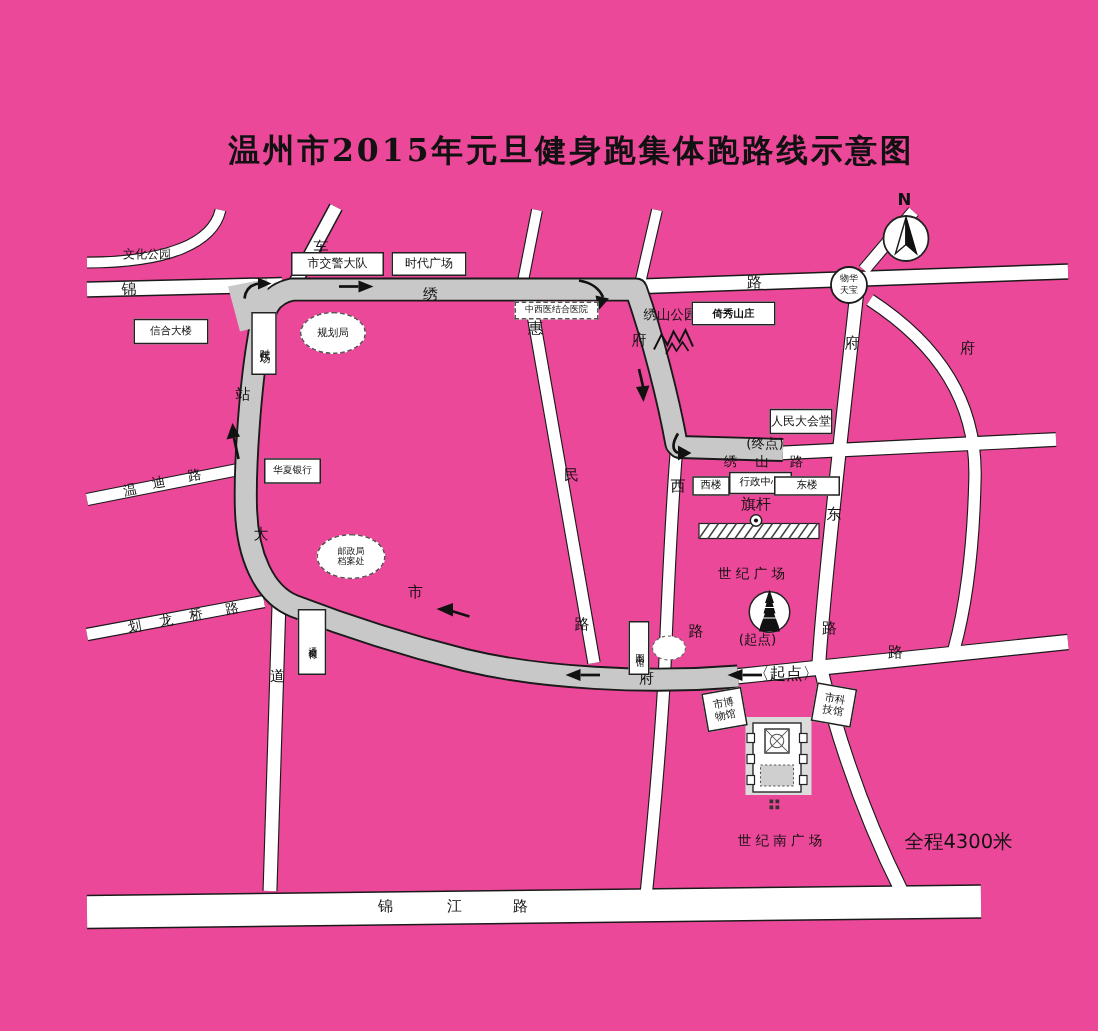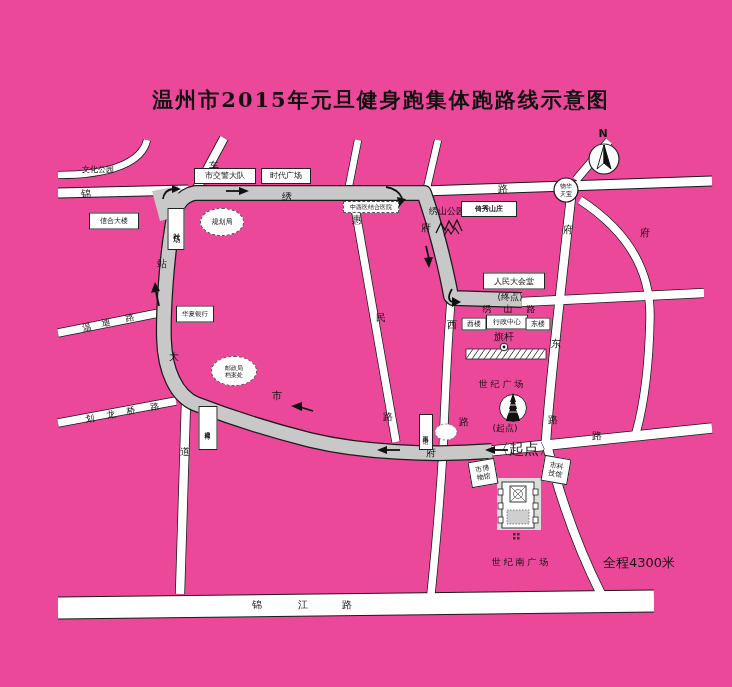--- a/index.html
+++ b/index.html
@@ -172,21 +172,21 @@
       <div class="lbl" style="left: 487px; top: 309px; font-size: 9px; transform: translate(-50%, -50%);">绣</div>
       <div class="lbl" style="left: 508px; top: 309px; font-size: 9px; transform: translate(-50%, -50%);">山</div>
       <div class="lbl" style="left: 531px; top: 309px; font-size: 9px; transform: translate(-50%, -50%);">路</div>
       <div class="lbl" style="left: 257px; top: 605px; font-size: 10px; transform: translate(-50%, -50%);">锦</div>
       <div class="lbl" style="left: 303px; top: 605px; font-size: 10px; transform: translate(-50%, -50%);">江</div>
       <div class="lbl" style="left: 347px; top: 605px; font-size: 10px; transform: translate(-50%, -50%);">路</div>
       <div class="lbl" style="left: 447px; top: 211px; font-size: 9px; transform: translate(-50%, -50%);">绣山公园</div>
       <div class="lbl" style="left: 510px; top: 297px; font-size: 9px; transform: translate(-50%, -50%);">(终点)</div>
       <div class="lbl" style="left: 501px; top: 384px; font-size: 9px; transform: translate(-50%, -50%);">世 纪 广 场</div>
       <div class="lbl" style="left: 505px; top: 428px; font-size: 9px; transform: translate(-50%, -50%); text-align: right;">(起点)</div>
-      <div class="lbl" style="left: 524px; top: 449px; font-size: 15px; transform: translate(-50%, -50%);">〈起点〉</div>
+      <div class="lbl" style="left: 524px; top: 449px; font-size: 11px; transform: translate(-50%, -50%);">〈起点〉</div>
       <div class="lbl" style="left: 504px; top: 337px; font-size: 10px; transform: translate(-50%, -50%);">旗杆</div>
       <div class="lbl" style="left: 520px; top: 562px; font-size: 9px; transform: translate(-50%, -50%);">世 纪 南 广 场</div>
       <div class="lbl" style="left: 639px; top: 562px; font-size: 13px; transform: translate(-50%, -50%);">全程4300米</div>
       <div class="lbl b" style="left: 603px; top: 133px; font-size: 11px; transform: translate(-50%, -50%);">N</div>
     </div>
   <div id="boxes">
       <div class="box" style="left: 225px; top: 176px; width: 62px; height: 16px; font-size: 8px; transform: translate(-50%, -50%);">
         <div>市交警大队</div>
       </div>
       <div class="box" style="left: 286px; top: 176px; width: 50px; height: 16px; font-size: 8px; transform: translate(-50%, -50%);">
@@ -197,36 +197,36 @@
       </div>
       <div class="box v" style="left: 176px; top: 229px; width: 17px; height: 42px; font-size: 7px; transform: translate(-50%, -50%);">
         <div>时代广场</div>
       </div>
       <div class="box dash" style="left: 371px; top: 207px; width: 56px; height: 12px; font-size: 6px; transform: translate(-50%, -50%);">
         <div>中西医结合医院</div>
       </div>
       <div class="box" style="left: 489px; top: 209px; width: 56px; height: 16px; font-size: 7px; transform: translate(-50%, -50%); font-weight: bold;">
         <div>倚秀山庄</div>
       </div>
-      <div class="box" style="left: 514px; top: 281px; width: 62px; height: 17px; font-size: 8px; transform: translate(-50%, -50%);">
+      <div class="box" style="left: 534px; top: 281px; width: 42px; height: 17px; font-size: 8px; transform: translate(-50%, -50%);">
         <div>人民大会堂</div>
       </div>
       <div class="box" style="left: 195px; top: 314px; width: 38px; height: 17px; font-size: 6.5px; transform: translate(-50%, -50%);">
         <div>华夏银行</div>
       </div>
       <div class="box v" style="left: 208px; top: 428px; width: 19px; height: 44px; font-size: 6px; transform: translate(-50%, -50%);">
         <div>交通银行</div>
       </div>
       <div class="box" style="left: 474px; top: 324px; width: 25px; height: 13px; font-size: 7px; transform: translate(-50%, -50%);">
         <div>西楼</div>
       </div>
       <div class="box" style="left: 507px; top: 322px; width: 42px; height: 15px; font-size: 7px; transform: translate(-50%, -50%);">
         <div>行政中心</div>
       </div>
-      <div class="box" style="left: 538px; top: 324px; width: 25px; height: 13px; font-size: 7px; transform: translate(-50%, -50%);">
+      <div class="box" style="left: 538px; top: 324px; width: 44px; height: 13px; font-size: 7px; transform: translate(-50%, -50%);">
         <div>东楼</div>
       </div>
       <div class="box" style="left: 483px; top: 473px; width: 27px; height: 26px; font-size: 7px; transform: translate(-50%, -50%) rotate(-10deg);">
         <div>市博</div>
         <div>物馆</div>
       </div>
       <div class="box" style="left: 556px; top: 470px; width: 27px; height: 26px; font-size: 7px; transform: translate(-50%, -50%) rotate(10deg);">
         <div>市科</div>
         <div>技馆</div>
       </div>

